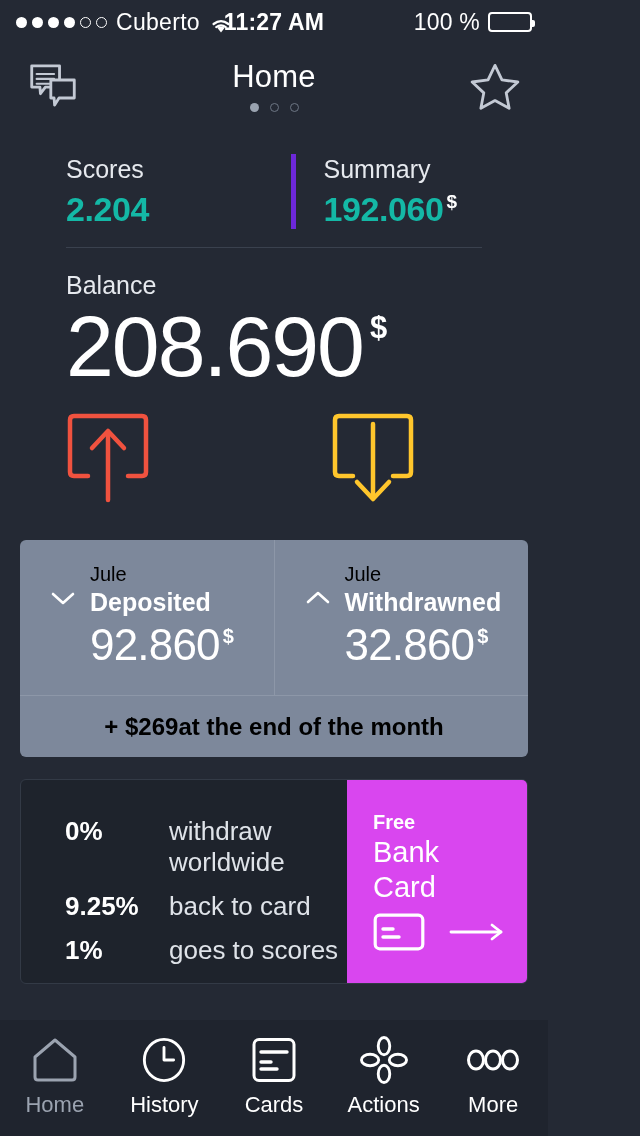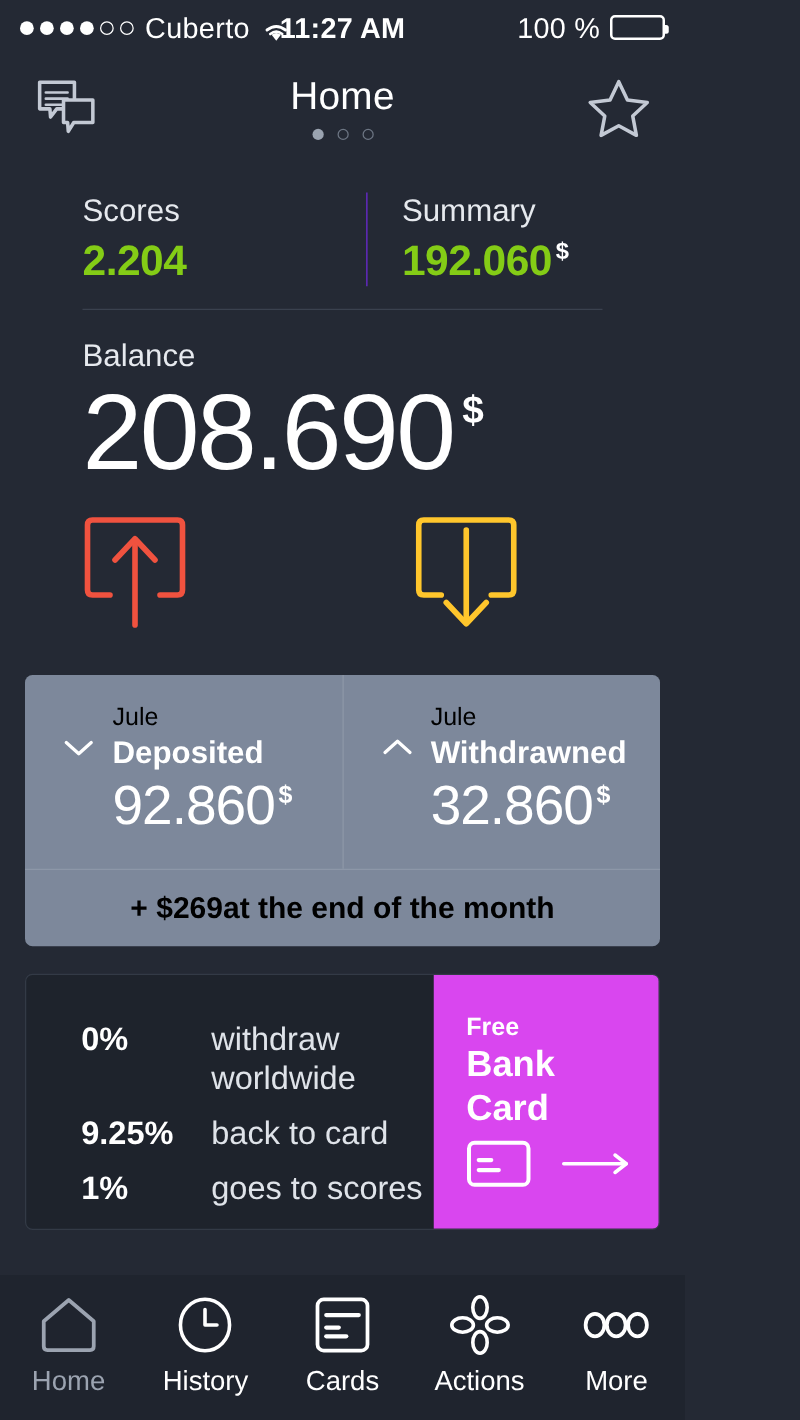--- a/index.html
+++ b/index.html
@@ -82,29 +82,29 @@
   .pd.off { border: 1.5px solid #6d7684; }
   .nav-spacer { flex: 1; }
 
   
   .content { flex: 1; display: flex; flex-direction: column; }
 
   .stats-row {
     display: flex; padding: 0 0 0 0; margin-top: 26px;
   }
   .stat-cell { padding-left: 66px; padding-right: 20px; flex: 1; }
-  .stat-cell.right { padding-left: 28px; border-left: 1px solid #6d28d9; }
+  .stat-cell.right { padding-left: 28px; border-left: 5px solid #6d28d9; }
   .stat-label {
     color: #e6e9ee; font-size: 25px; font-weight: normal; line-height: 30px;
   }
   .stat-value-wrap {
     display: flex; align-items: flex-start; margin-top: 5px;
   }
   .stat-value {
-    color: #84cc16; font-size: 34px; font-weight: bold; letter-spacing: -.4px;
+    color: #14b8a6; font-size: 34px; font-weight: bold; letter-spacing: -.4px;
     line-height: 40px;
   }
   .cur-sm {
     color: #ffffff; font-size: 19px; font-weight: bold; margin-left: 3px; margin-top: 2px;
   }
 
   .divider {
     height: 1px; background: #3a414e;
     margin: 18px 66px 0 66px;
   }
@@ -179,21 +179,21 @@
   .promo-txt { color: #dfe3e9; font-size: 26px; font-weight: normal; }
   .promo-right {
     width: 180px; flex: 0 0 180px;
     background: #d946ef;
     padding: 30px 0 0 26px;
     position: relative;
     cursor: pointer;
   }
   .promo-free { color: #ffffff; font-size: 20px; font-weight: bold; line-height: 24px; }
   .promo-bc {
-    color: #ffffff; font-size: 29px; font-weight: bold; line-height: 33px;
+    color: #ffffff; font-size: 29px; font-weight: normal; line-height: 33px;
     margin-top: 2px;
   }
   .promo-bottom {
     position: absolute; left: 26px; right: 22px; bottom: 28px;
     display: flex; align-items: center; justify-content: space-between;
   }
 
   
   .tabbar {
     flex: 0 0 116px; height: 116px;

